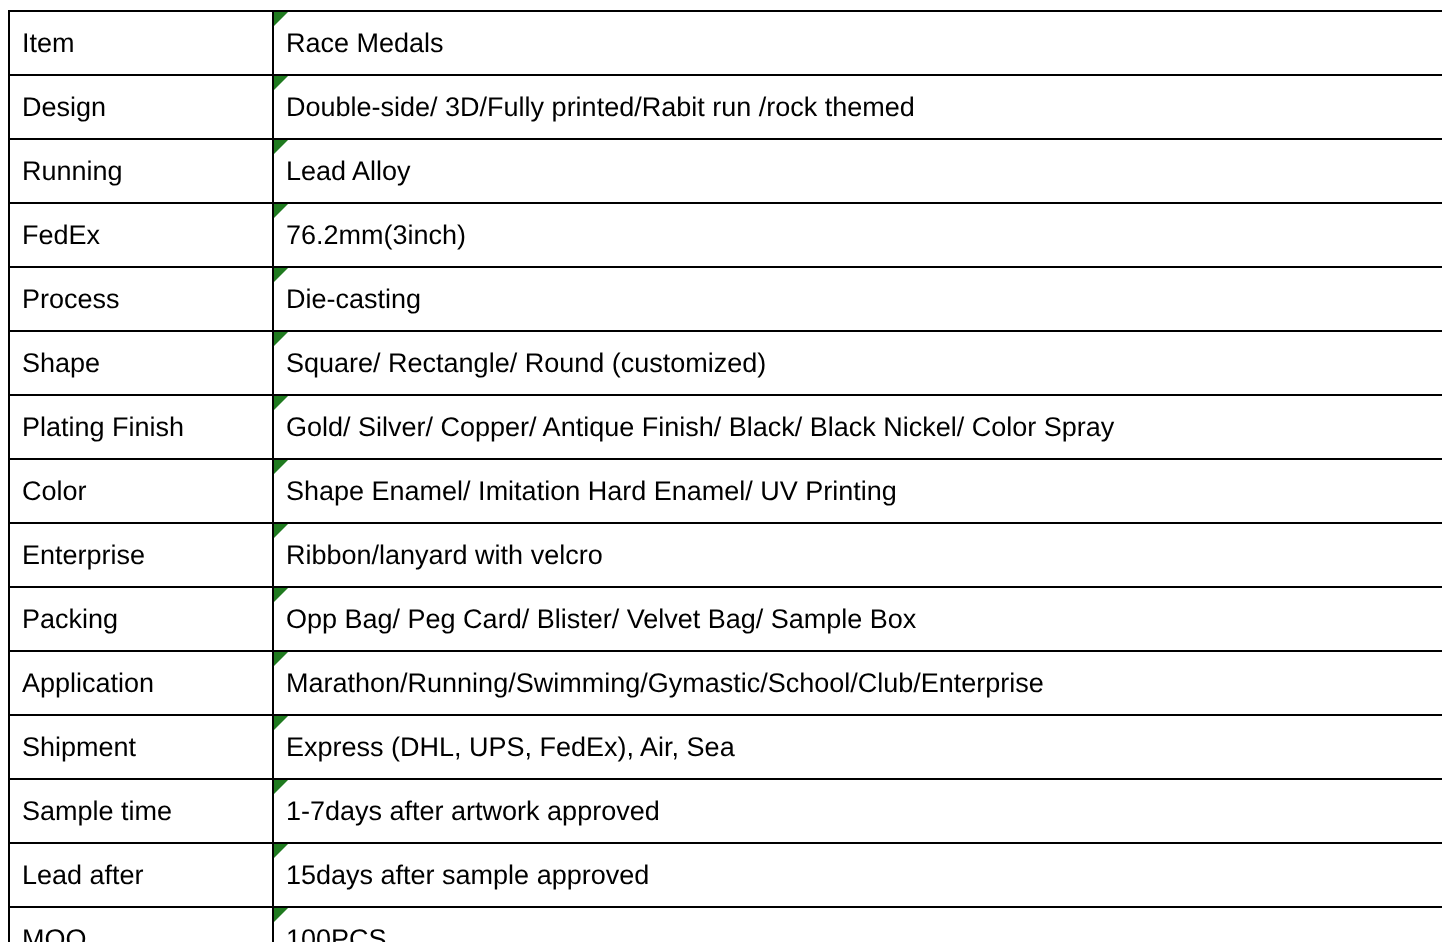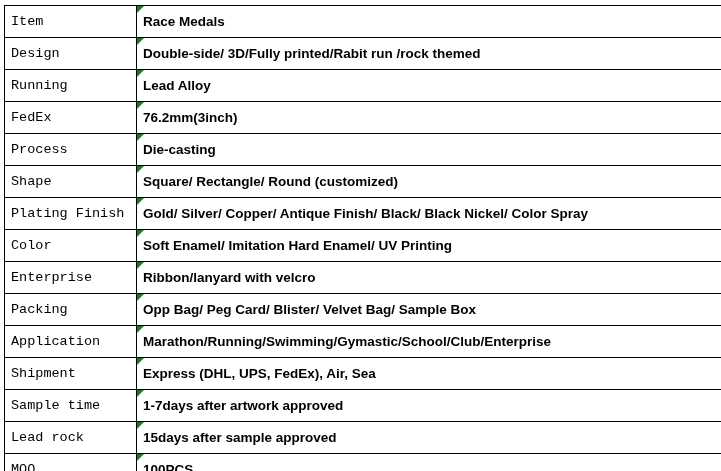--- a/index.html
+++ b/index.html
@@ -31,41 +31,39 @@
     height: 31px;
     padding: 0 0 0 6px;
     font-size: 13.5px;
     line-height: 31px;
     vertical-align: middle;
     white-space: nowrap;
     overflow: hidden;
   }
   td.label-cell {
     width: 125px;
-    font-family: Liberation Mono, monospace;
   }
   td.value-cell {
     width: 582px;
     position: relative;
     padding-left: 8px;
   }
   
   td.value-cell .marker {
     position: absolute;
     left: 0px;
     top: 0px;
     width: 0;
     height: 0;
     border-top: 7px solid #1f7a1f;
     border-right: 7px solid transparent;
     pointer-events: none;
   }
   td.value-cell .cell-text {
     display: inline-block;
-    font-weight: bold;
   }
 </style>
 </head>
 <body>
 
 <div class="spec-wrap">
   <table class="spec-table">
     <tbody>
       <tr>
         <td class="label-cell">Item</td>
@@ -90,21 +88,21 @@
       <tr>
         <td class="label-cell">Shape</td>
         <td class="value-cell"><span class="marker"></span><span class="cell-text">Square/ Rectangle/ Round (customized)</span></td>
       </tr>
       <tr>
         <td class="label-cell">Plating Finish</td>
         <td class="value-cell"><span class="marker"></span><span class="cell-text">Gold/ Silver/ Copper/ Antique Finish/ Black/ Black Nickel/ Color Spray</span></td>
       </tr>
       <tr>
         <td class="label-cell">Color</td>
-        <td class="value-cell"><span class="marker"></span><span class="cell-text">Soft Enamel/ Imitation Hard Enamel/ UV Printing</span></td>
+        <td class="value-cell"><span class="marker"></span><span class="cell-text">Shape Enamel/ Imitation Hard Enamel/ UV Printing</span></td>
       </tr>
       <tr>
         <td class="label-cell">Enterprise</td>
         <td class="value-cell"><span class="marker"></span><span class="cell-text">Ribbon/lanyard with velcro</span></td>
       </tr>
       <tr>
         <td class="label-cell">Packing</td>
         <td class="value-cell"><span class="marker"></span><span class="cell-text">Opp Bag/ Peg Card/ Blister/ Velvet Bag/ Sample Box</span></td>
       </tr>
       <tr>
@@ -113,21 +111,21 @@
       </tr>
       <tr>
         <td class="label-cell">Shipment</td>
         <td class="value-cell"><span class="marker"></span><span class="cell-text">Express (DHL, UPS, FedEx), Air, Sea</span></td>
       </tr>
       <tr>
         <td class="label-cell">Sample time</td>
         <td class="value-cell"><span class="marker"></span><span class="cell-text">1-7days after artwork approved</span></td>
       </tr>
       <tr>
-        <td class="label-cell">Lead rock</td>
+        <td class="label-cell">Lead after</td>
         <td class="value-cell"><span class="marker"></span><span class="cell-text">15days after sample approved</span></td>
       </tr>
       <tr>
         <td class="label-cell">MOQ</td>
         <td class="value-cell"><span class="marker"></span><span class="cell-text">100PCS</span></td>
       </tr>
     </tbody>
   </table>
 </div>
 

